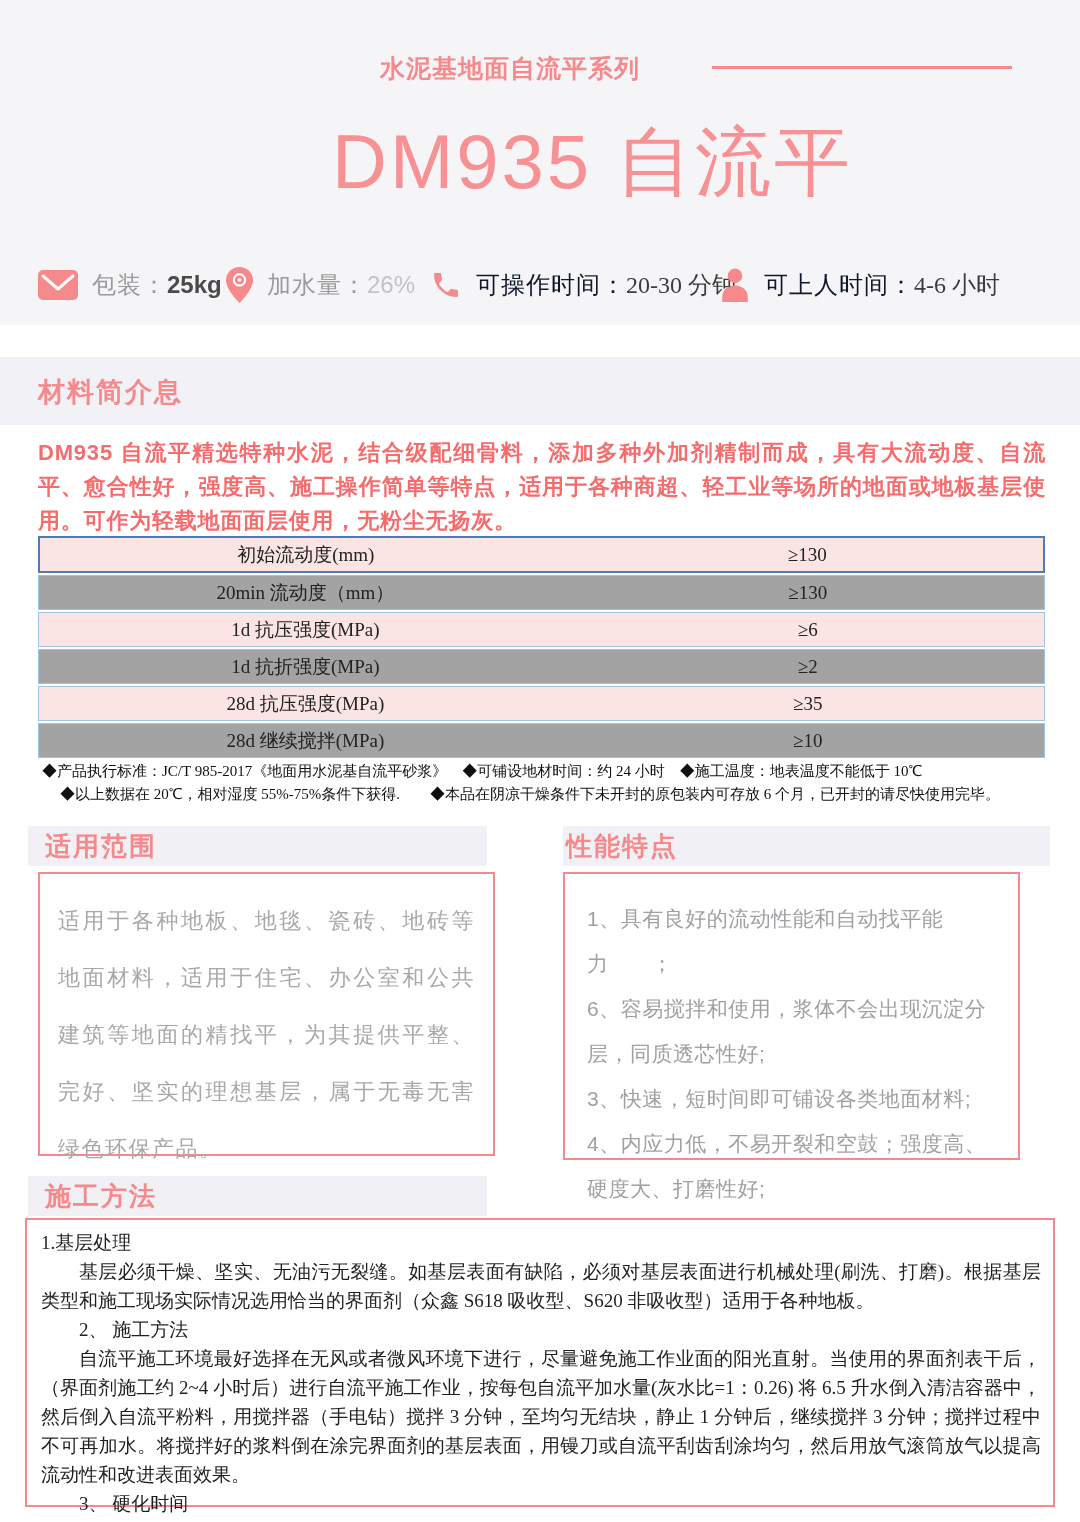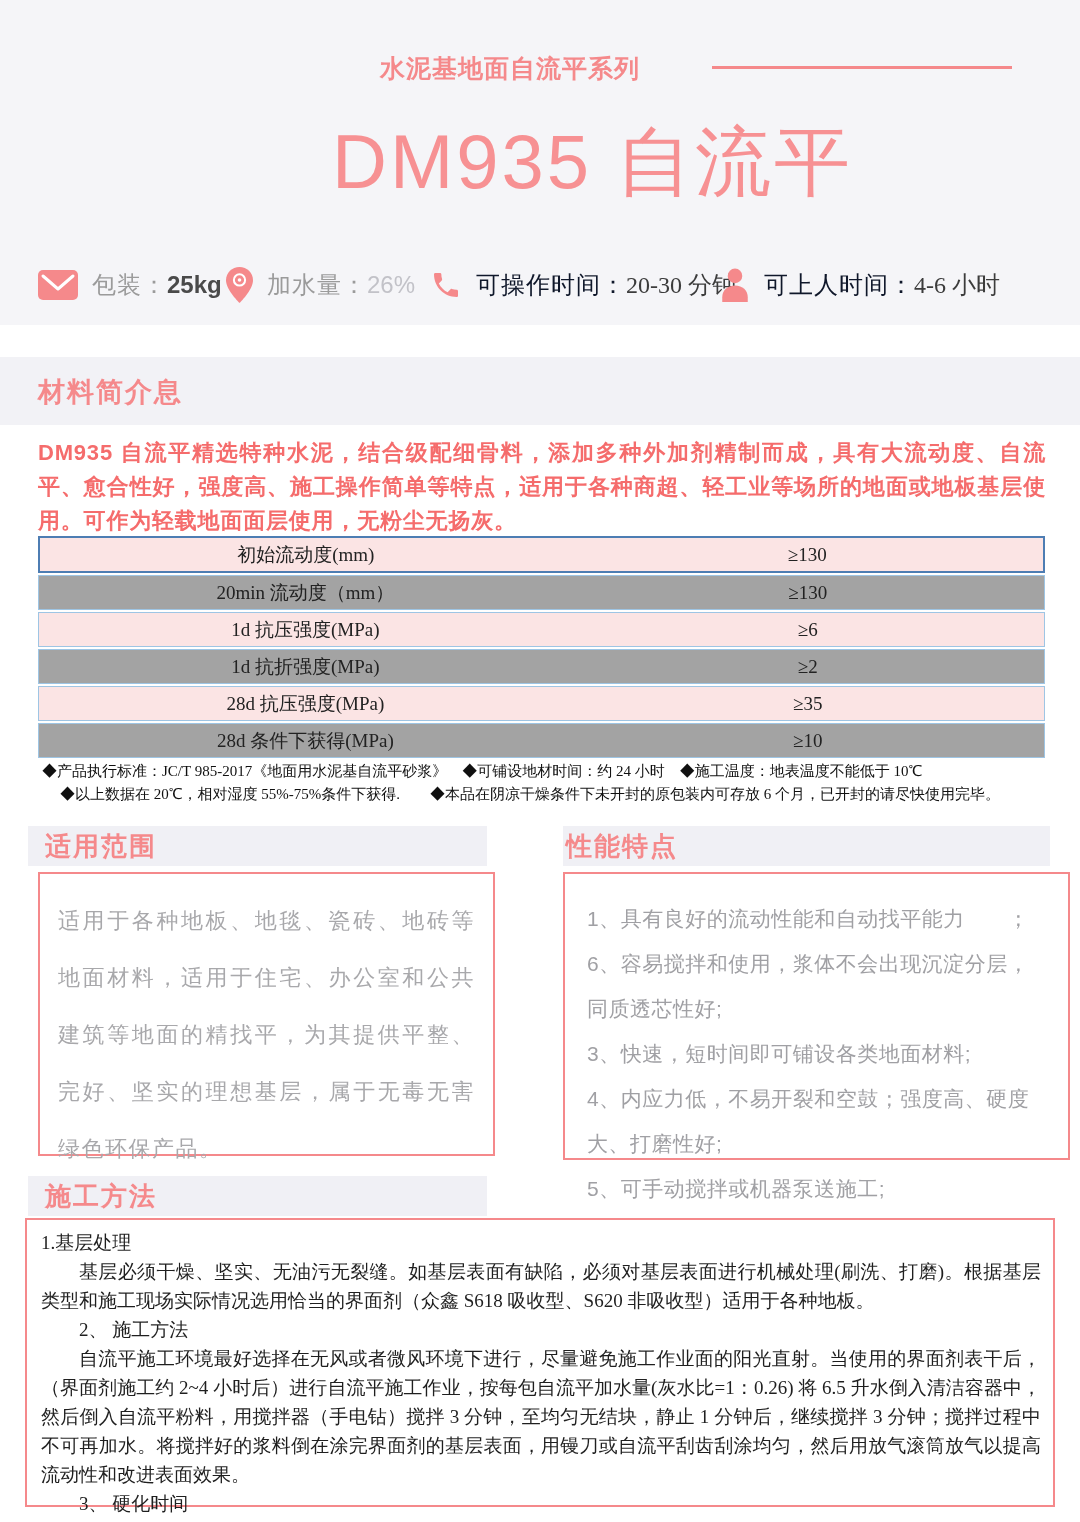--- a/index.html
+++ b/index.html
@@ -43,21 +43,21 @@
   .section-band{position:absolute; height:40px; background:#f0f0f5;}
   .section-title{font-size:26px; font-weight:bold; color:#f5898b; letter-spacing:2px; line-height:40px; padding-left:17px; white-space:nowrap;}
   .band-application{left:28px; top:826px; width:459px;}
   .band-features{left:563px; top:826px; width:487px;}
   .band-method{left:28px; top:1176px; width:459px;}
   .band-features .section-title{padding-left:3px;}
 
   .app-box{position:absolute; left:38px; top:872px; width:457px; height:284px; border:2px solid #f5898b; background:#ffffff; box-sizing:border-box; padding:18px 18px 16px 18px;}
   .app-text{font-size:22px; color:#a8a8ab; line-height:57px; letter-spacing:1.5px; text-align:justify;}
 
-  .feat-box{position:absolute; left:563px; top:872px; width:507px; height:288px; border:2px solid #f5898b; background:#ffffff; box-sizing:border-box; padding:22px 20px 0 22px;}
+  .feat-box{position:absolute; left:563px; top:872px; width:457px; height:288px; border:2px solid #f5898b; background:#ffffff; box-sizing:border-box; padding:22px 20px 0 22px;}
   .feat-item{font-size:21px; color:#a0a0a4; line-height:45px; letter-spacing:0.5px;}
 
   .method-box{position:absolute; left:25px; top:1218px; width:1030px; height:289px; border:2px solid #f5898b; background:#ffffff; box-sizing:border-box; padding:8px 12px 0 14px;}
   .method-p{margin:0; font-size:19px; line-height:29px; color:#1f1f1f; text-align:justify;}
   .p-serif{font-family:"Liberation Serif", serif;}
   .p-sans{font-family:"Liberation Sans", sans-serif; color:#2a2a2a;}
   .p-indent{text-indent:2em;}
 
   svg{display:block;}
 </style>
@@ -139,21 +139,21 @@
     </div>
     <div class="spec-row">
       <div class="spec-label">1d 抗折强度(MPa)</div>
       <div class="spec-value">≥2</div>
     </div>
     <div class="spec-row pink">
       <div class="spec-label">28d 抗压强度(MPa)</div>
       <div class="spec-value">≥35</div>
     </div>
     <div class="spec-row">
-      <div class="spec-label">28d 条件下获得(MPa)</div>
+      <div class="spec-label">28d 继续搅拌(MPa)</div>
       <div class="spec-value">≥10</div>
     </div>
   </div>
 
   <div class="footnotes">
     <div class="footnote-line1">◆产品执行标准：JC/T 985-2017《地面用水泥基自流平砂浆》　◆可铺设地材时间：约 24 小时　◆施工温度：地表温度不能低于 10℃</div>
     <div class="footnote-line2">◆以上数据在 20℃，相对湿度 55%-75%条件下获得.　　◆本品在阴凉干燥条件下未开封的原包装内可存放 6 个月，已开封的请尽快使用完毕。</div>
   </div>
 
   <div class="section-band band-application">

